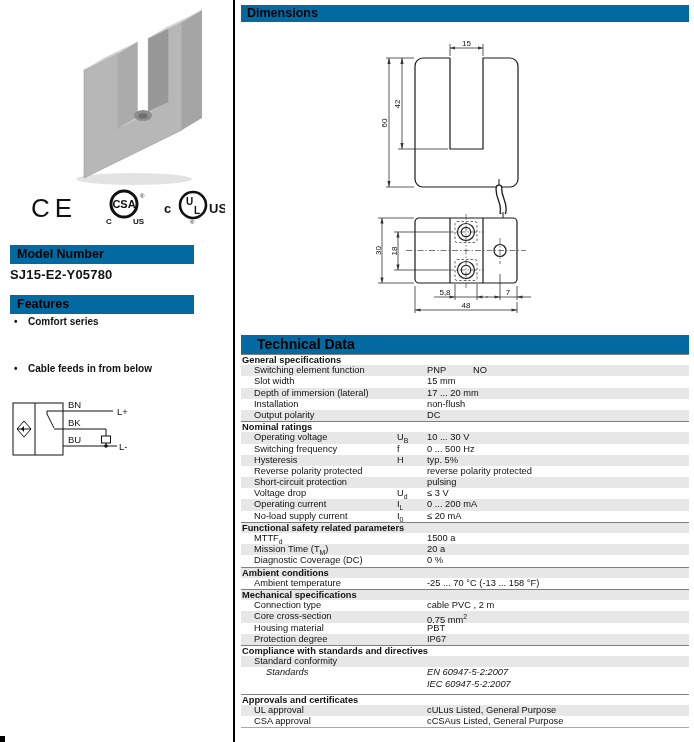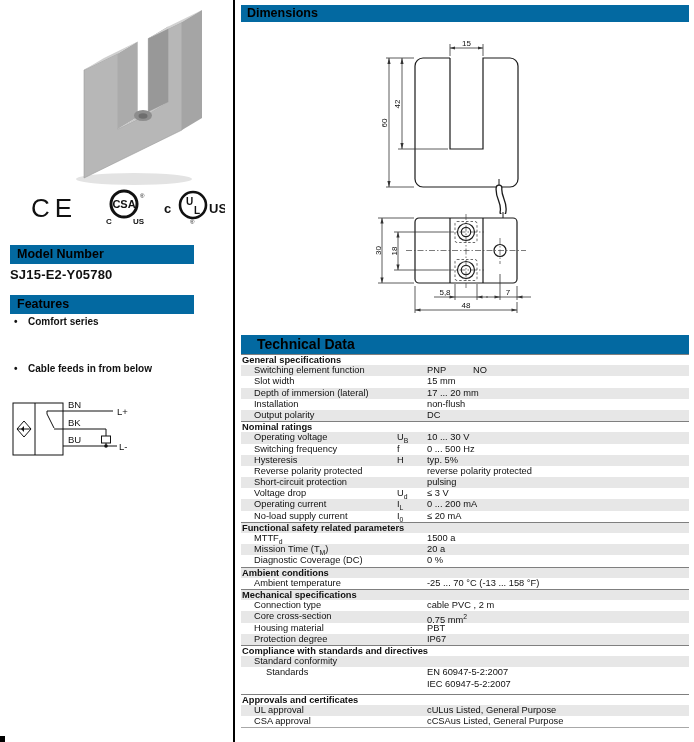--- a/index.html
+++ b/index.html
@@ -13,21 +13,21 @@
   #dim-bar{left:241px;top:5px;width:448px;height:17px;line-height:17px;font-size:12.5px;padding-left:6px;}
   #td-bar{left:241px;top:335px;width:448px;height:19px;line-height:19px;font-size:14px;padding-left:16px;}
   #model-value{left:10px;top:267px;font-size:13px;font-weight:bold;letter-spacing:.2px;}
   .feat{left:14px;font-size:10px;font-weight:bold;white-space:nowrap;}
   .feat .dot{display:inline-block;width:14px;}
   
   #tdtable{left:241px;top:354px;width:448px;}
   .tr{position:relative;height:11.2px;line-height:11.3px;font-size:9.3px;box-sizing:border-box;}
   .tr.sh{background:#e7e7e7;}
   .tr.sec{font-weight:bold;border-top:1px solid #7f7f7f;}
-  .tr.tall{height:22.4px;}
+  .tr.tall{height:22.4px;font-style:italic;}
   .tr.gap{margin-top:4px;}
   .lbl{position:absolute;left:13px;top:0;white-space:nowrap;}
   .sec .lbl{left:1px;}
   .lbl.i2{left:25px;}
   .sym{position:absolute;left:156px;top:0;}
   .val{position:absolute;left:186px;top:0;white-space:nowrap;}
   .val .l2{display:block;}
   .v2{position:absolute;left:232px;top:0;}
   sub{font-size:6.8px;} sup{font-size:6.8px;}
   #tbl-endline{border-top:1px solid #a8a8a8;height:0;}

